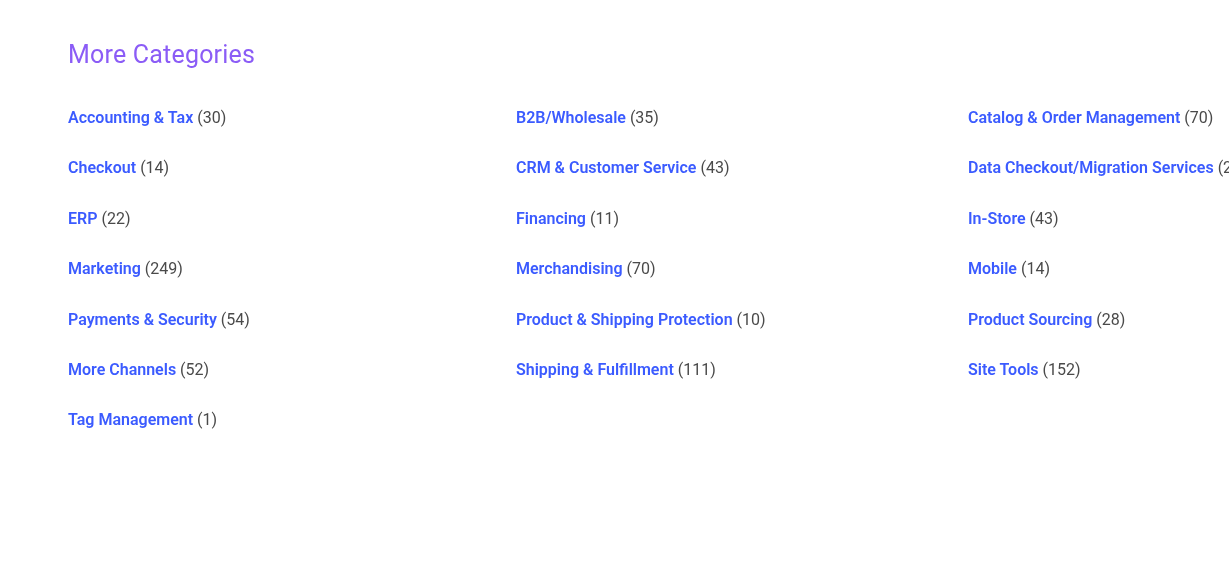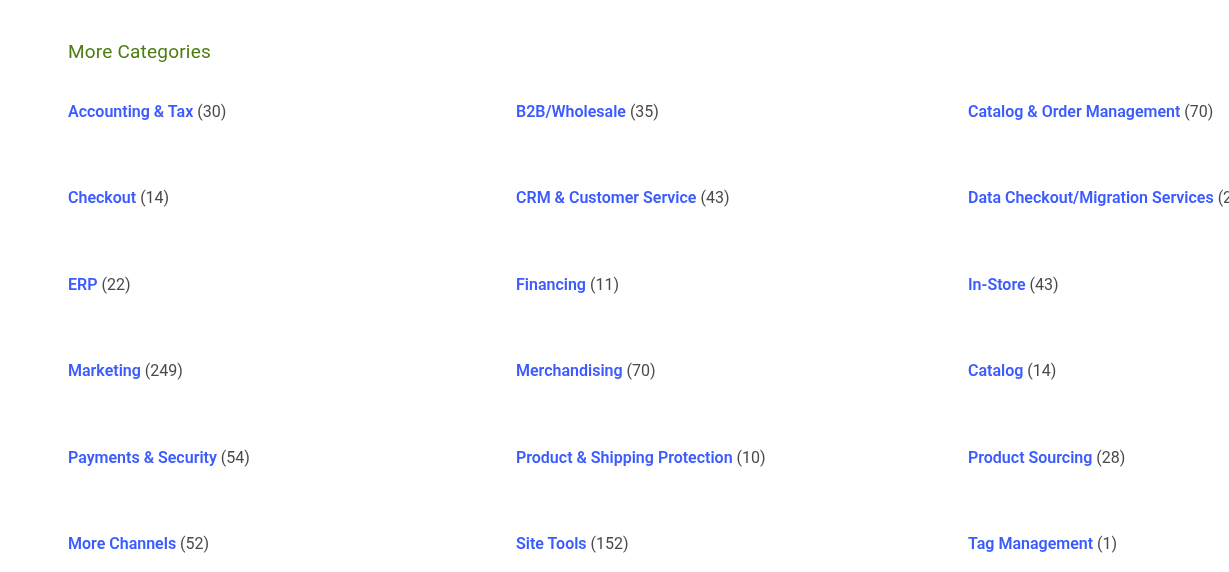--- a/index.html
+++ b/index.html
@@ -7,30 +7,30 @@
     margin: 0;
     padding: 0;
     font-family: -apple-system, BlinkMacSystemFont, "Segoe UI", Roboto, "Helvetica Neue", Arial, sans-serif;
     background: #fff;
     width: 1229px;
   }
   .container {
     padding: 40px 68px 60px 68px;
   }
   .heading {
-    font-size: 19px;
+    font-size: 25px;
     font-weight: 400;
-    color: #4d7c0f;
+    color: #8b5cf6;
     margin: 0 0 38px 0;
     letter-spacing: 0.2px;
   }
   .grid {
     display: grid;
     grid-template-columns: 448px 452px auto;
-    row-gap: 64px;
+    row-gap: 28px;
   }
   .item {
     font-size: 16px;
     line-height: 1.4;
     white-space: nowrap;
   }
   .link {
     color: #3b5bff;
     font-weight: 600;
     text-decoration: none;
@@ -51,21 +51,22 @@
       <div class="item"><a class="link">B2B/Wholesale</a><span class="count"> (35)</span></div>
       <div class="item"><a class="link">Catalog &amp; Order Management</a><span class="count"> (70)</span></div>
       <div class="item"><a class="link">Checkout</a><span class="count"> (14)</span></div>
       <div class="item"><a class="link">CRM &amp; Customer Service</a><span class="count"> (43)</span></div>
       <div class="item"><a class="link">Data Checkout/Migration Services</a><span class="count"> (20)</span></div>
       <div class="item"><a class="link">ERP</a><span class="count"> (22)</span></div>
       <div class="item"><a class="link">Financing</a><span class="count"> (11)</span></div>
       <div class="item"><a class="link">In-Store</a><span class="count"> (43)</span></div>
       <div class="item"><a class="link">Marketing</a><span class="count"> (249)</span></div>
       <div class="item"><a class="link">Merchandising</a><span class="count"> (70)</span></div>
-      <div class="item"><a class="link">Catalog</a><span class="count"> (14)</span></div>
+      <div class="item"><a class="link">Mobile</a><span class="count"> (14)</span></div>
       <div class="item"><a class="link">Payments &amp; Security</a><span class="count"> (54)</span></div>
       <div class="item"><a class="link">Product &amp; Shipping Protection</a><span class="count"> (10)</span></div>
       <div class="item"><a class="link">Product Sourcing</a><span class="count"> (28)</span></div>
       <div class="item"><a class="link">More Channels</a><span class="count"> (52)</span></div>
+      <div class="item"><a class="link">Shipping &amp; Fulfillment</a><span class="count"> (111)</span></div>
       <div class="item"><a class="link">Site Tools</a><span class="count"> (152)</span></div>
       <div class="item"><a class="link">Tag Management</a><span class="count"> (1)</span></div>
     </div>
 </div>
 
 </body></html>

